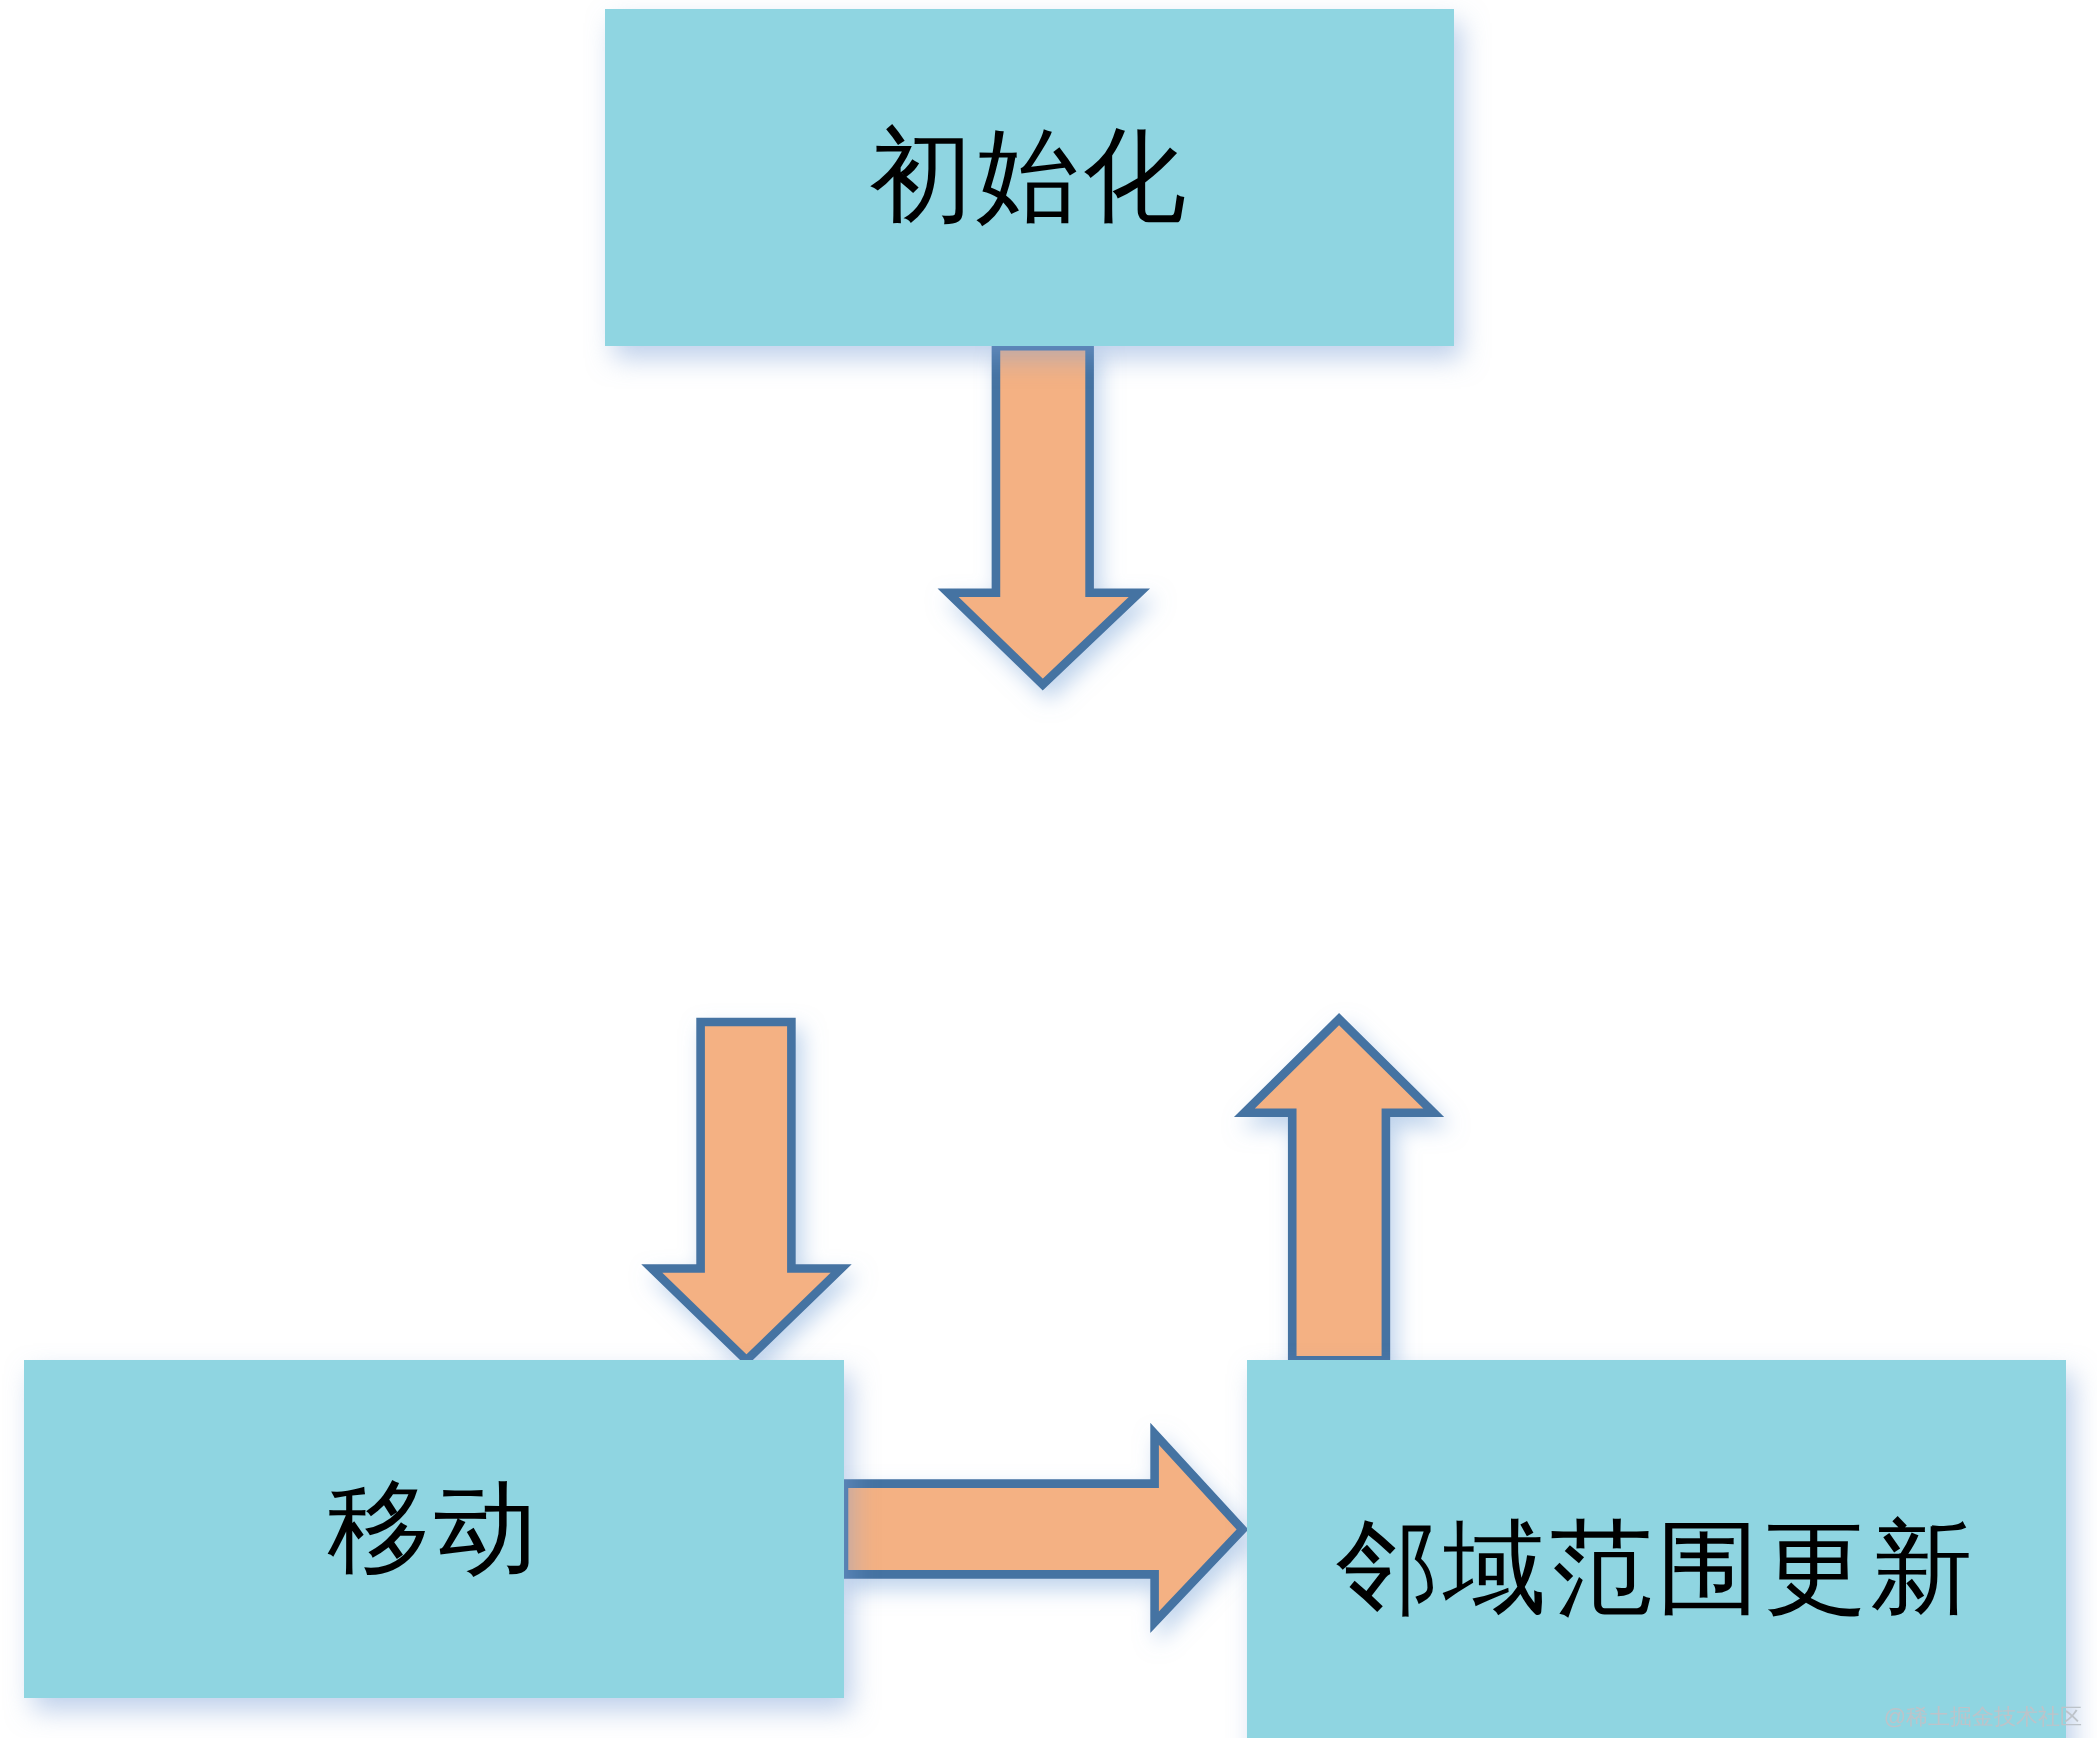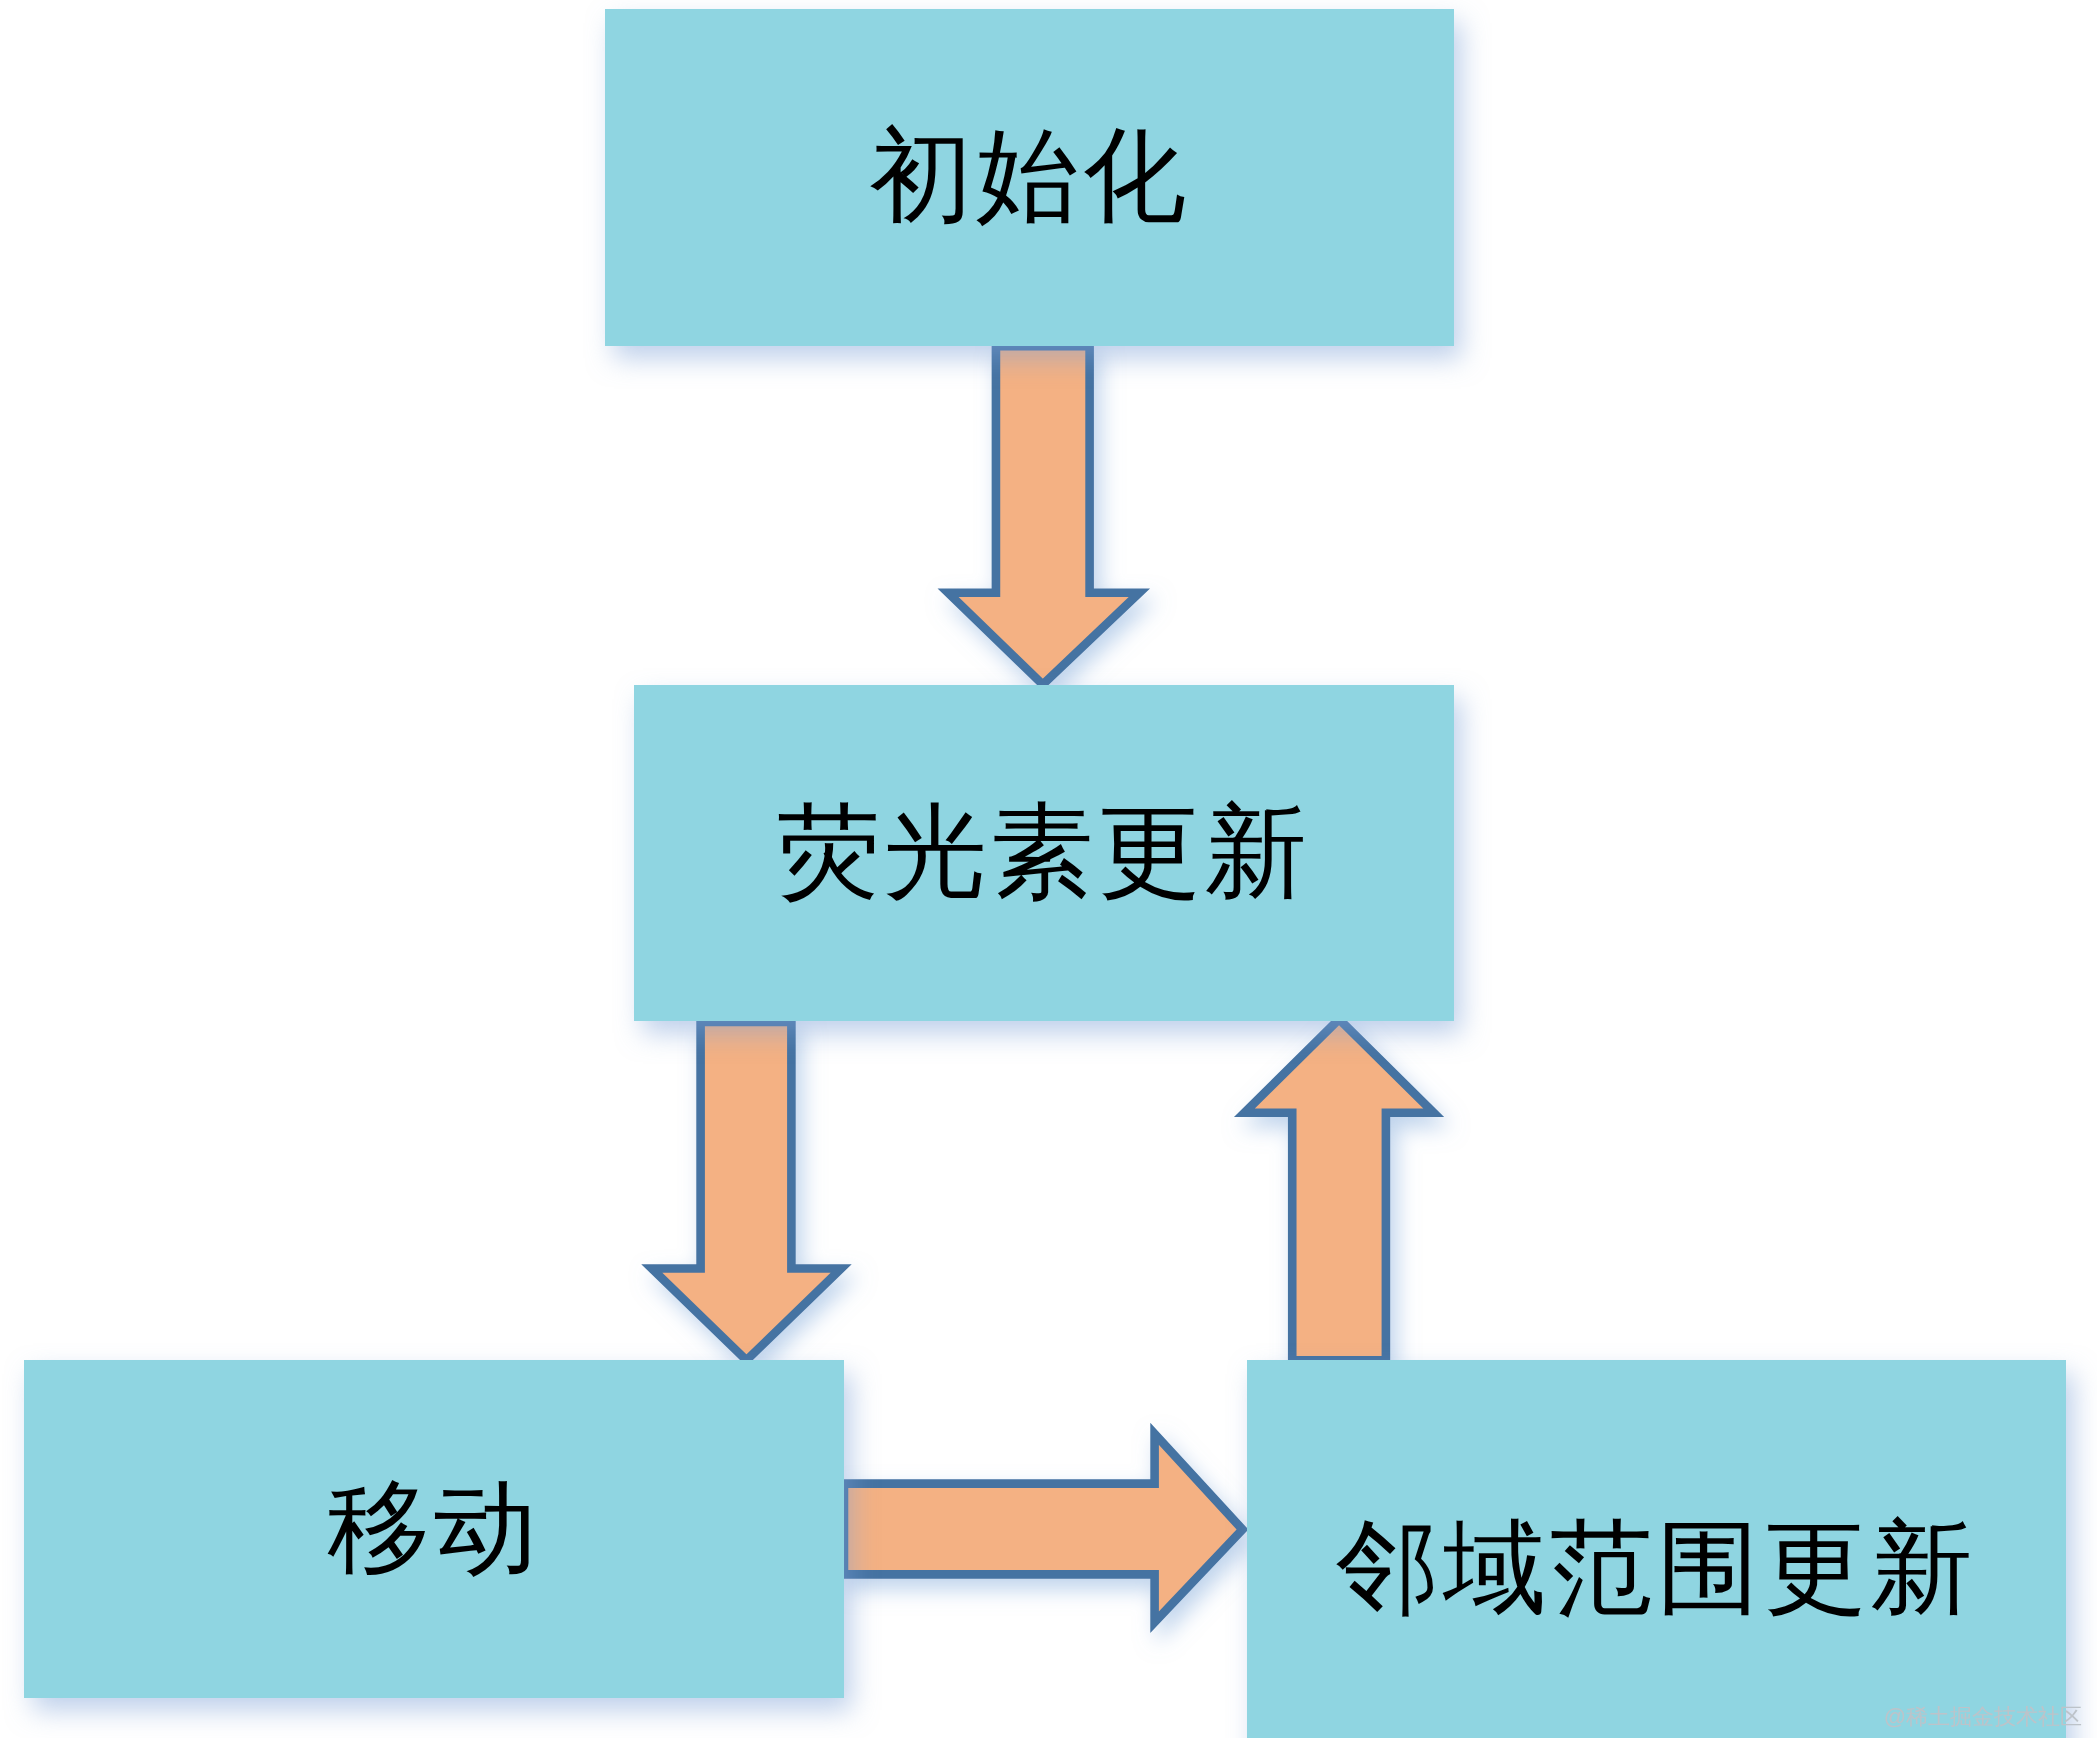--- a/index.html
+++ b/index.html
@@ -77,21 +77,20 @@
       <polygon class="arrow" points="733,1069 828,1069 828,1327 880,1327 781,1423 682,1327 733,1327"></polygon>
 
       <polygon class="arrow" points="883,1552 1208,1552 1208,1500 1300,1600 1208,1697 1208,1647 883,1647"></polygon>
 
       <polygon class="arrow" points="1352,1423 1352,1164 1302,1164 1401,1066 1500,1164 1450,1164 1450,1423"></polygon>
     </g>
   </svg>
 
   <div class="node" id="node-init">初始化</div>
 
-  <div class="node" id="node-luciferin">荧光素更新</div>
 
   <div class="node" id="node-move">移动</div>
 
   <div class="node" id="node-neighborhood">邻域范围更新</div>
 
   <div class="watermark">@稀土掘金技术社区</div>
 
 </div>
 
 

